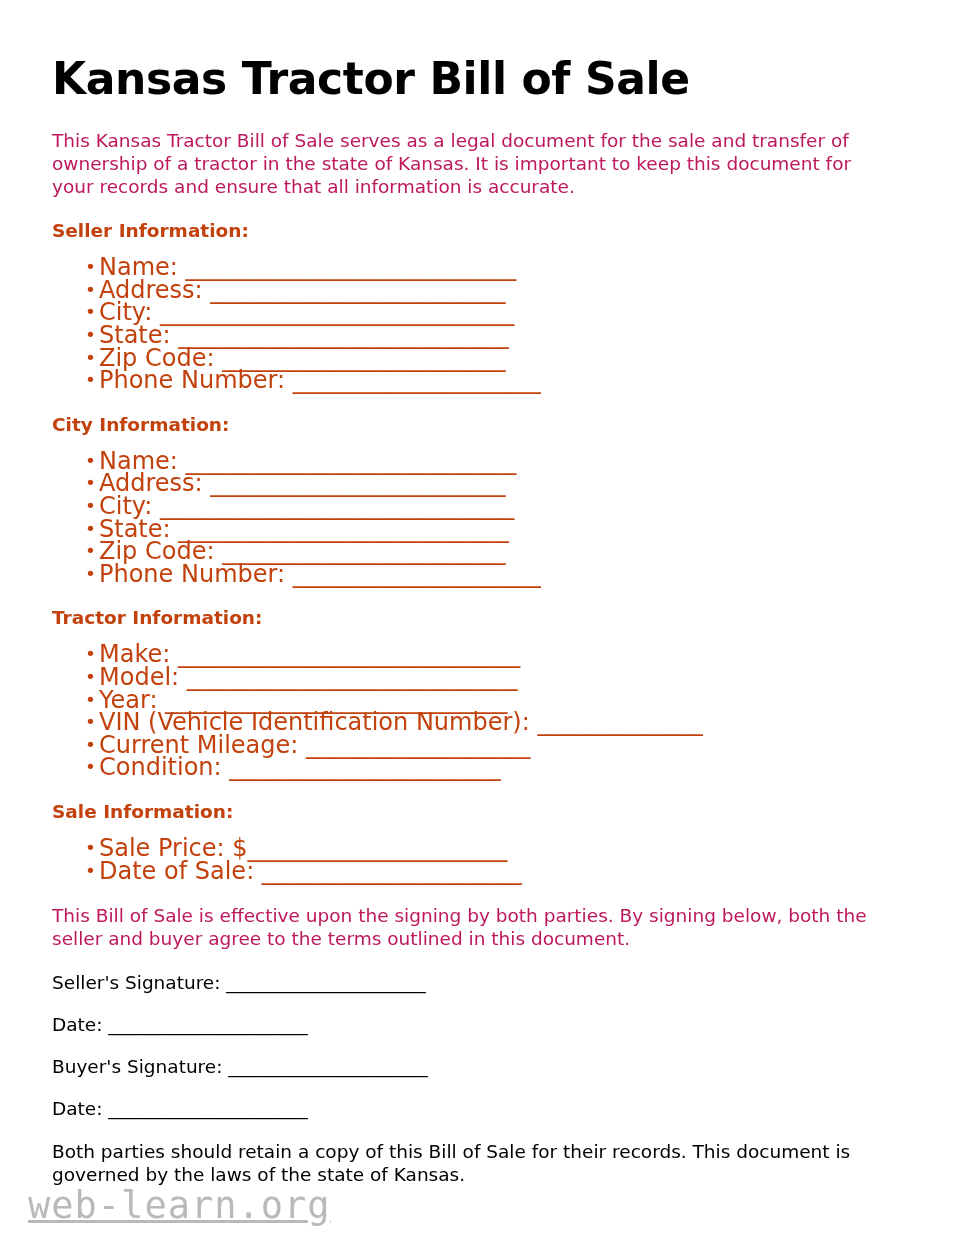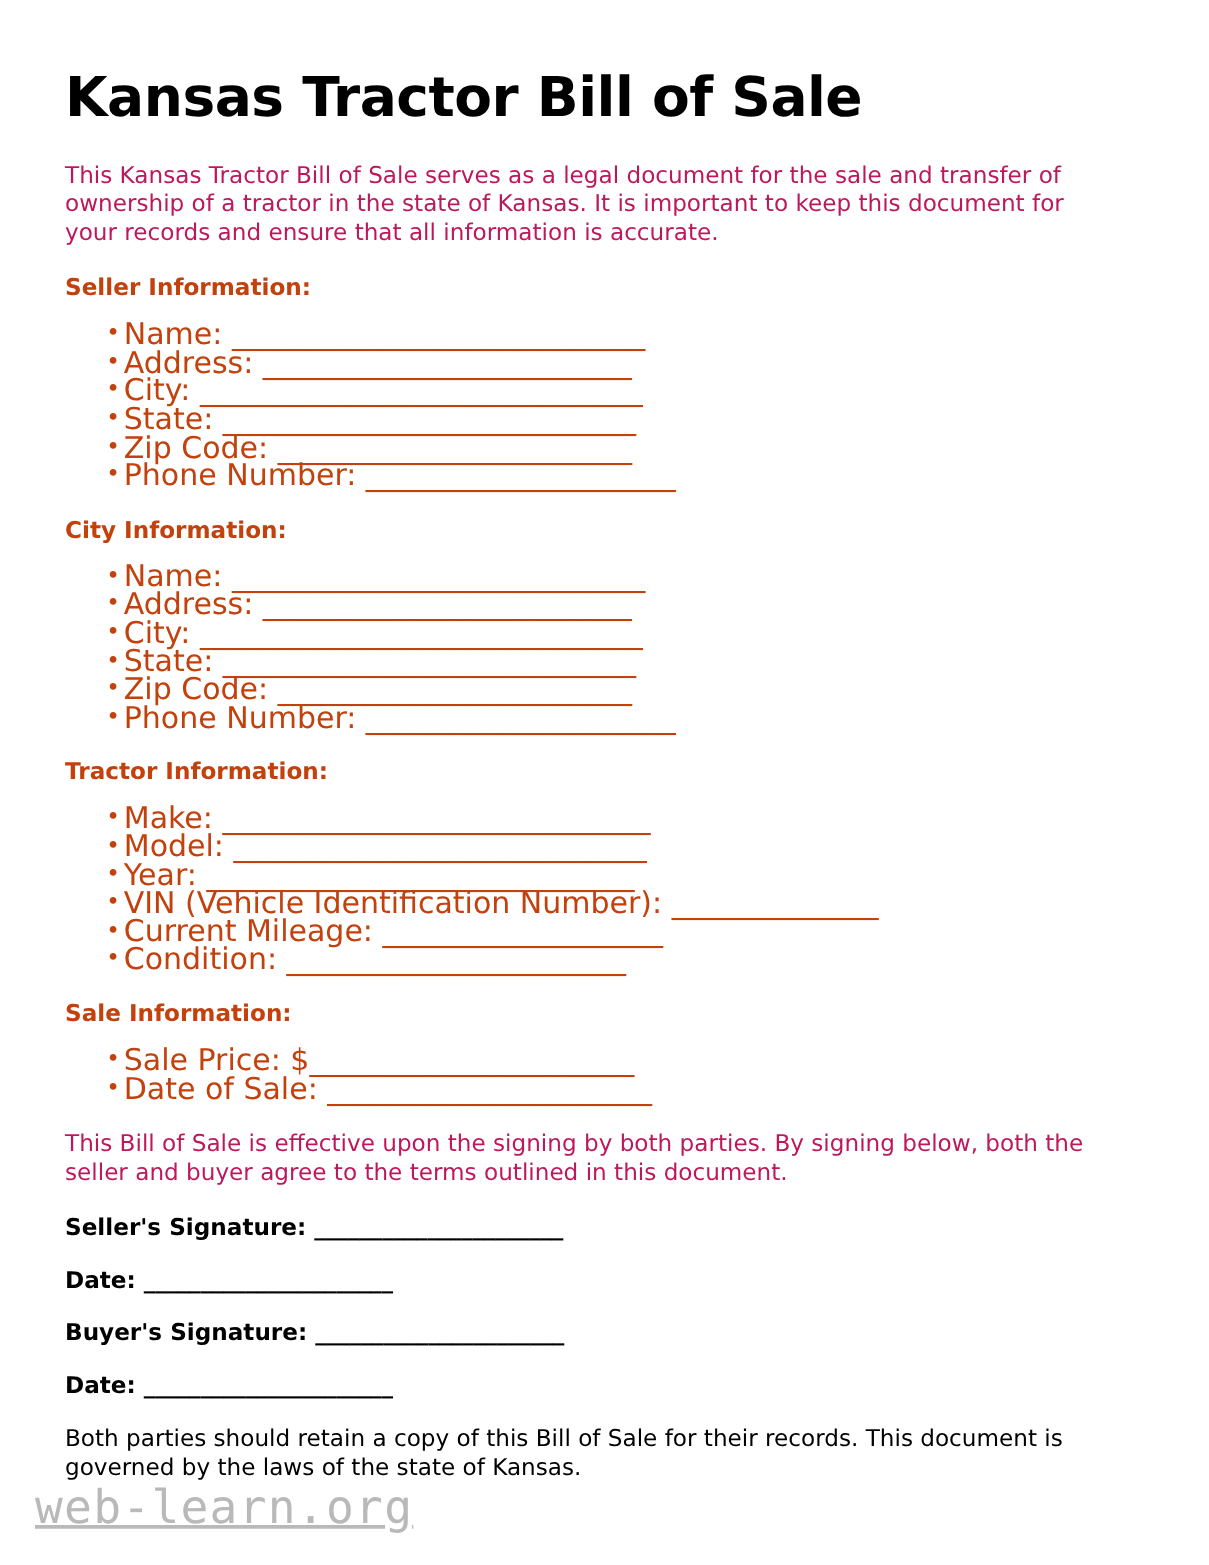--- a/index.html
+++ b/index.html
@@ -65,21 +65,21 @@
     left: 33px;
     top: 0;
     font-size: 18.5px;
     line-height: 22.6px;
   }
   .field-label { }
   .blank { letter-spacing: -0.2px; }
 
   .sig-line {
     font-size: 18.5px;
-    font-weight: bold;
+    font-weight: normal;
     line-height: 22px;
     margin: 0 0 20px 0;
     color: #000;
     white-space: nowrap;
   }
   .sig-line.first { margin-top: 22px; }
 
   .closing {
     font-size: 18.5px;
     line-height: 23px;

